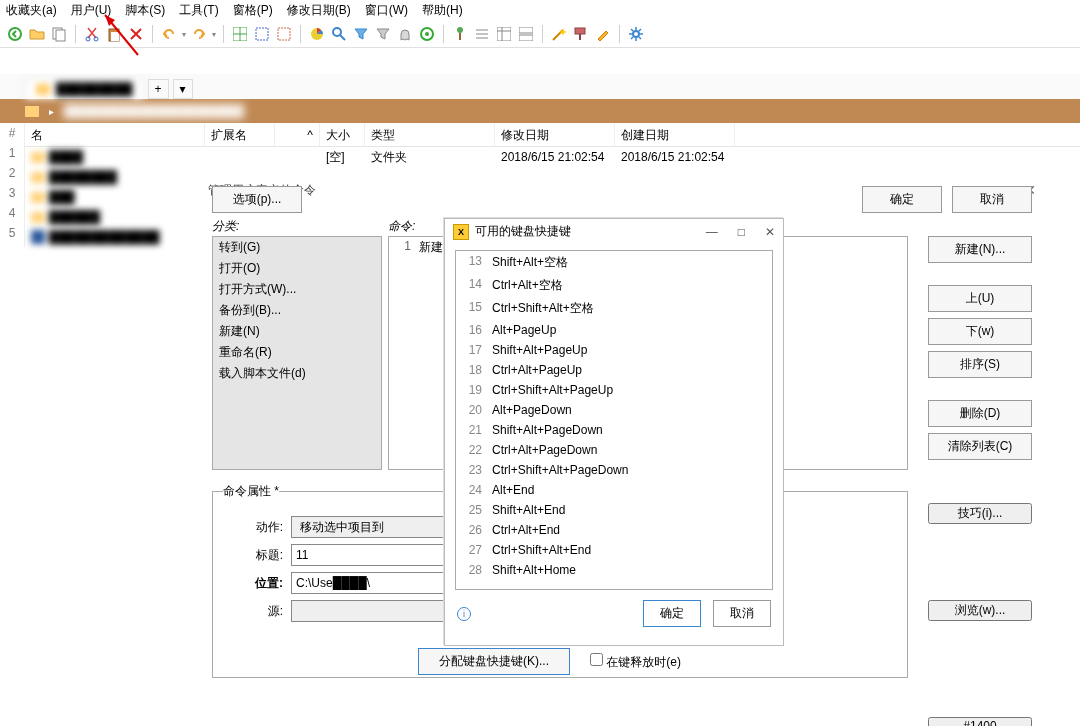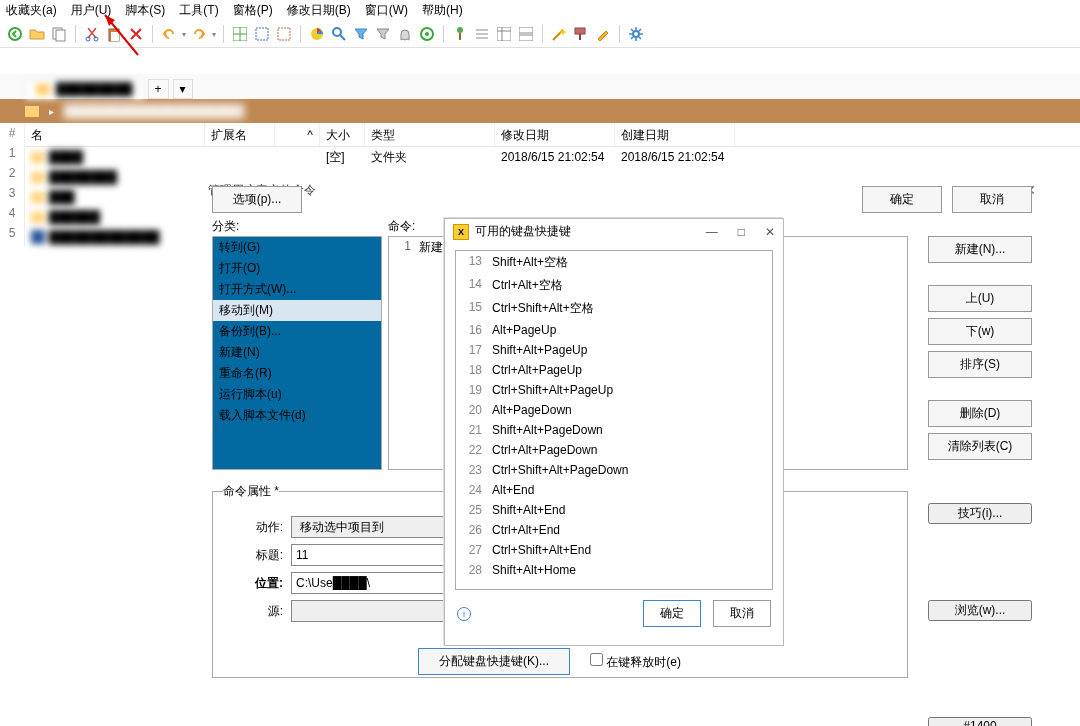--- a/index.html
+++ b/index.html
@@ -36,22 +36,22 @@
 .filerow .cell { padding: 0 6px; }
 .name { width: 180px; display: flex; align-items: center; gap: 4px; filter: blur(3px); }
 .folder-mini { width: 14px; height: 11px; background: #ffd27a; display: inline-block; }
 .word-mini { width: 14px; height: 14px; background: #2b579a; display: inline-block; }
 
 
 .dialog1 { position: absolute; left: 198px; top: 178px; width: 848px; height: 548px; background: #fff; z-index: 10; }
 .dlg-title { padding: 4px 10px; display: flex; justify-content: space-between; color: #444; }
 .close-x { font-family: sans-serif; font-size: 14px; color: #666; }
 .dlg-body { padding: 10px 14px; position: relative; }
-.lbl { display: block; margin-bottom: 2px; }
-.catlist { position: absolute; left: 14px; top: 33px; width: 170px; height: 234px; border: 1px solid #aaa; overflow: hidden; background: #0369a1; }
+.lbl { display: block; margin-bottom: 2px; font-style: italic; }
+.catlist { position: absolute; left: 14px; top: 33px; width: 170px; height: 234px; border: 1px solid #aaa; overflow: hidden; background: #e5e5e5; }
 .catlist div { padding: 2px 6px; }
 .catlist .sel { background: #d8e6f2; }
 .cmdlist { position: absolute; left: 190px; top: 33px; width: 520px; height: 234px; border: 1px solid #aaa; background: #fff; }
 .cmdhdr { position: absolute; left: 190px; top: 15px; }
 .cmdlist .row { display: flex; padding: 2px 0; }
 .cmdlist .num { width: 30px; text-align: right; padding-right: 8px; color: #666; }
 .rbtns { position: absolute; right: 14px; top: 33px; width: 104px; display: flex; flex-direction: column; gap: 6px; }
 .rbtns button, .btn { border: 1px solid #999; background: #f6f6f6; padding: 4px 6px; }
 .rbtns .sp { height: 10px; }
 
@@ -342,25 +342,23 @@
     <span class="close-x">✕</span>
   </div>
   <div class="dlg-body">
     <span class="lbl" style="position:absolute;left:14px;top:15px">分类:</span>
     <span class="lbl cmdhdr">命令:</span>
 
     <div class="catlist" id="catlist">
         <div>转到(G)</div>
         <div>打开(O)</div>
         <div>打开方式(W)...</div>
-        <div class="sel">移动到(M)</div>
         <div>备份到(B)...</div>
         <div>新建(N)</div>
         <div>重命名(R)</div>
-        <div>运行脚本(u)</div>
         <div>载入脚本文件(d)</div>
       </div>
 
     <div class="cmdlist">
       <div class="row">
           <span class="num">1</span>
           <span>新建</span>
         </div>
     </div>
 

